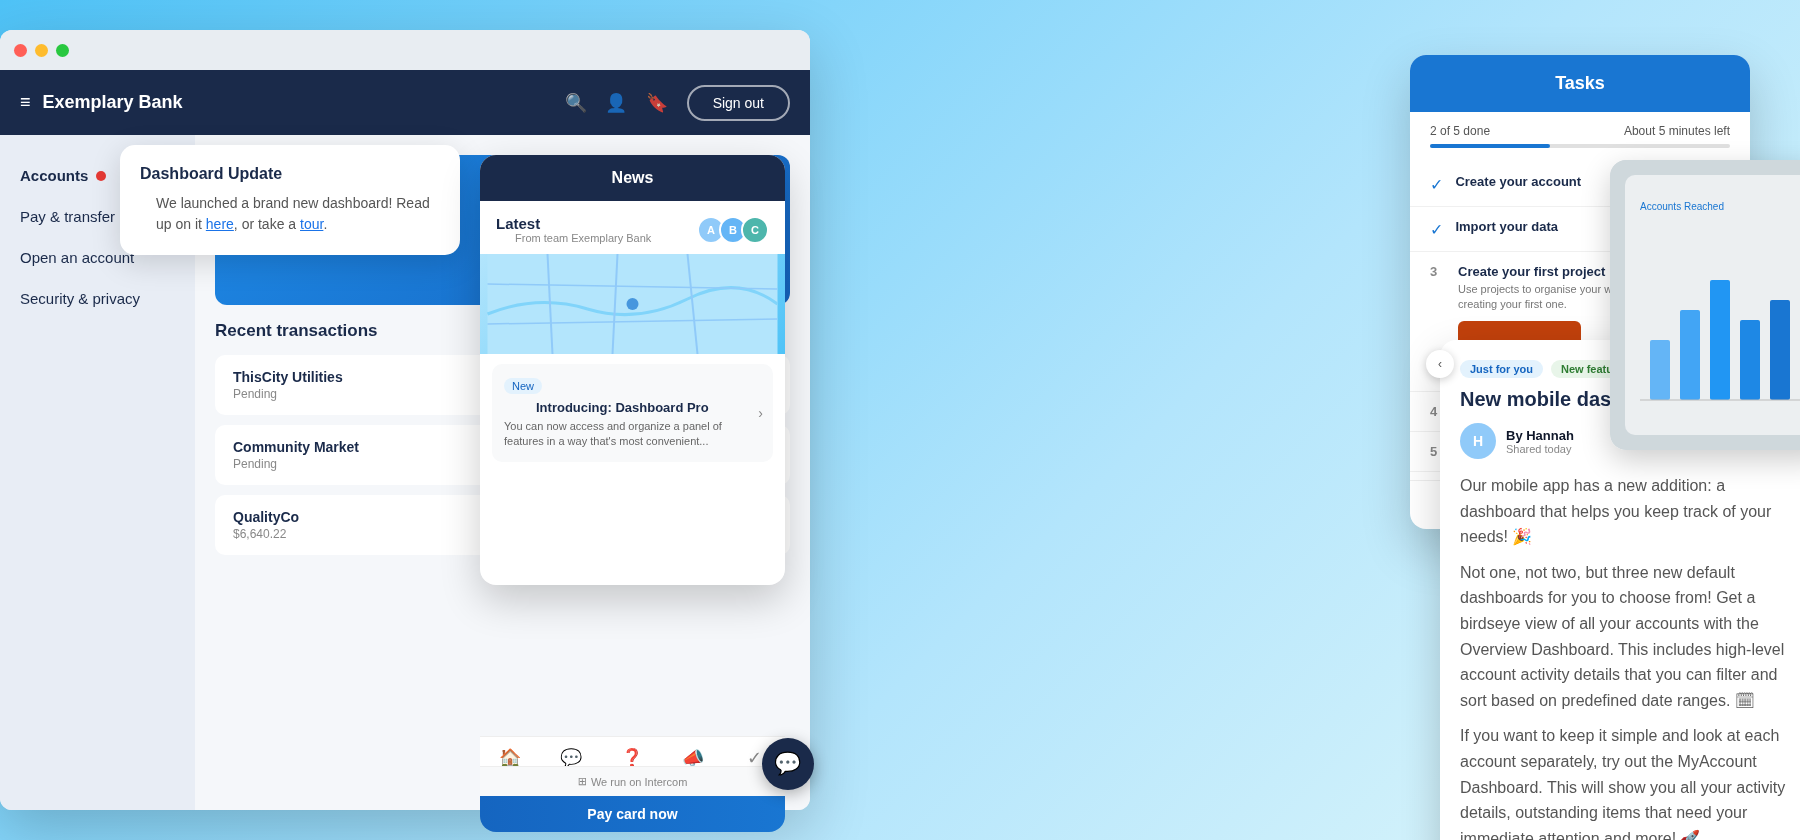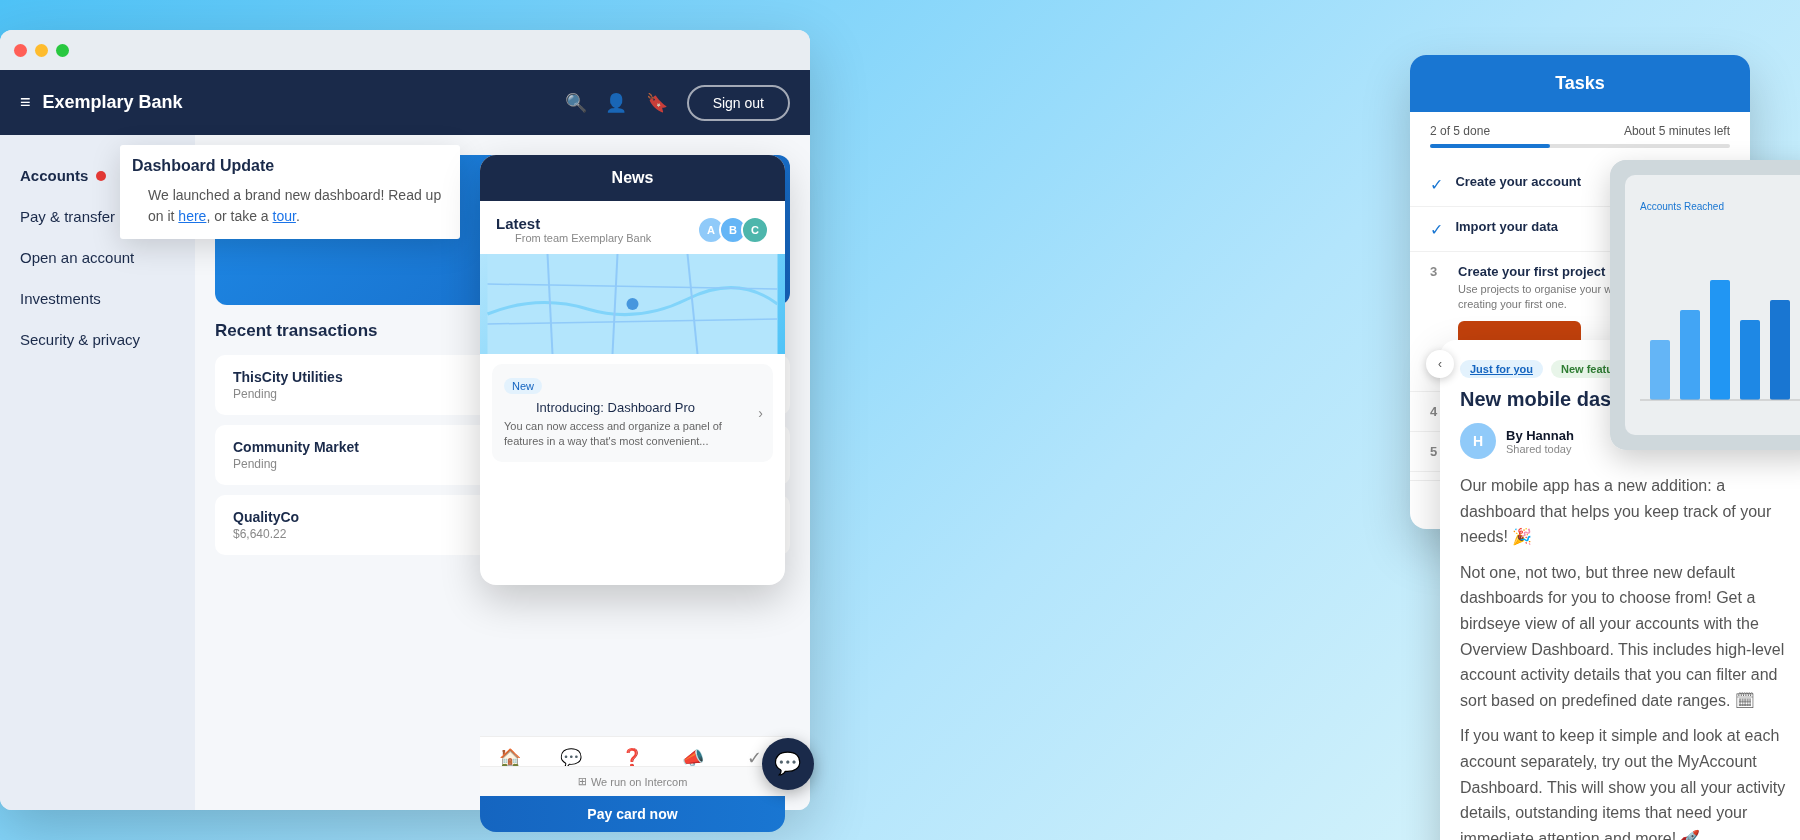--- a/index.html
+++ b/index.html
@@ -139,22 +139,22 @@
       overflow: hidden;
     }
 
     
     .tooltip-card {
       position: absolute;
       top: 115px;
       left: 120px;
       width: 340px;
       background: white;
-      border-radius: 3px;
-      padding: 12px;
+      border-radius: 15px;
+      padding: 20px;
       box-shadow: 0 8px 30px rgba(0,0,0,0.15);
       z-index: 20;
     }
     .tooltip-title {
       font-size: 16px;
       font-weight: 700;
       color: #1a2a4a;
       margin-bottom: 10px;
     }
     .tooltip-text {
@@ -275,21 +275,21 @@
       display: inline-block;
       background: #e3f2fd;
       color: #1565c0;
       font-size: 11px;
       padding: 2px 8px;
       border-radius: 10px;
       margin-bottom: 6px;
     }
     .news-card-title {
       font-size: 13px;
-      font-weight: 400;
+      font-weight: 700;
       color: #1a2a4a;
       margin-bottom: 4px;
       padding-left: 32px;
     }
     .news-card-text {
       font-size: 11px;
       color: #666;
       line-height: 1.4;
     }
     .news-arrow {
@@ -510,21 +510,21 @@
       display: flex;
       gap: 8px;
       margin-bottom: 10px;
     }
     .feature-tag {
       font-size: 11px;
       padding: 3px 10px;
       border-radius: 10px;
       font-weight: 600;
     }
-    .tag-blue { background: #e3f2fd; color: #1565c0; text-decoration: underline; }
+    .tag-blue { background: #e3f2fd; color: #1565c0; }
     .tag-green { background: #e8f5e9; color: #2e7d32; }
     .feature-title {
       font-size: 20px;
       font-weight: 700;
       color: #1a2a4a;
       margin-bottom: 12px;
     }
     .feature-author {
       display: flex;
       align-items: center;
@@ -617,23 +617,20 @@
   <div class="sidebar">
     <div class="sidebar-item active">
       <span>Accounts</span>
       <span class="dot-indicator"></span>
     </div>
     <div class="sidebar-item">
       <span>Pay &amp; transfer</span>
     </div>
     <div class="sidebar-item">
       <span>Open an account</span>
-    </div>
-    <div class="sidebar-item">
-      <span>Investments</span>
     </div>
     <div class="sidebar-item">
       <span>Security &amp; privacy</span>
     </div>
   </div>
 
   <div class="main-content">
 
     <div style="height:150px; background: linear-gradient(135deg,#1e88e5,#1565c0); border-radius:12px; padding:18px; color:white; position:relative; overflow:hidden; margin-left:0;">
       <div style="font-size:18px;font-weight:600;">Savings</div>

